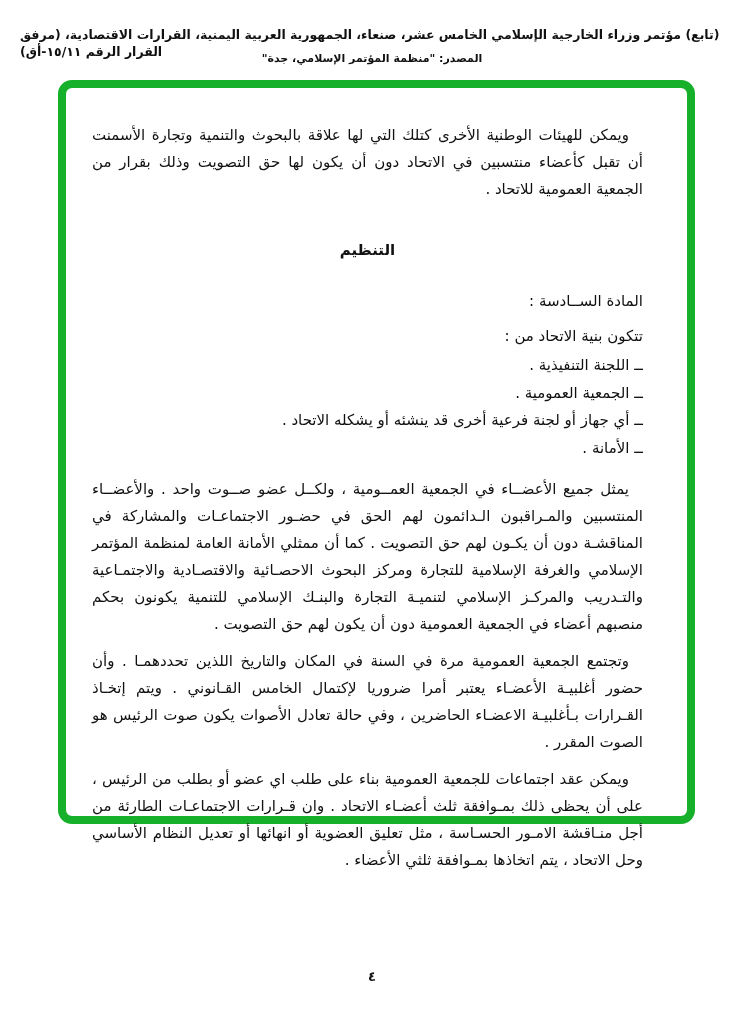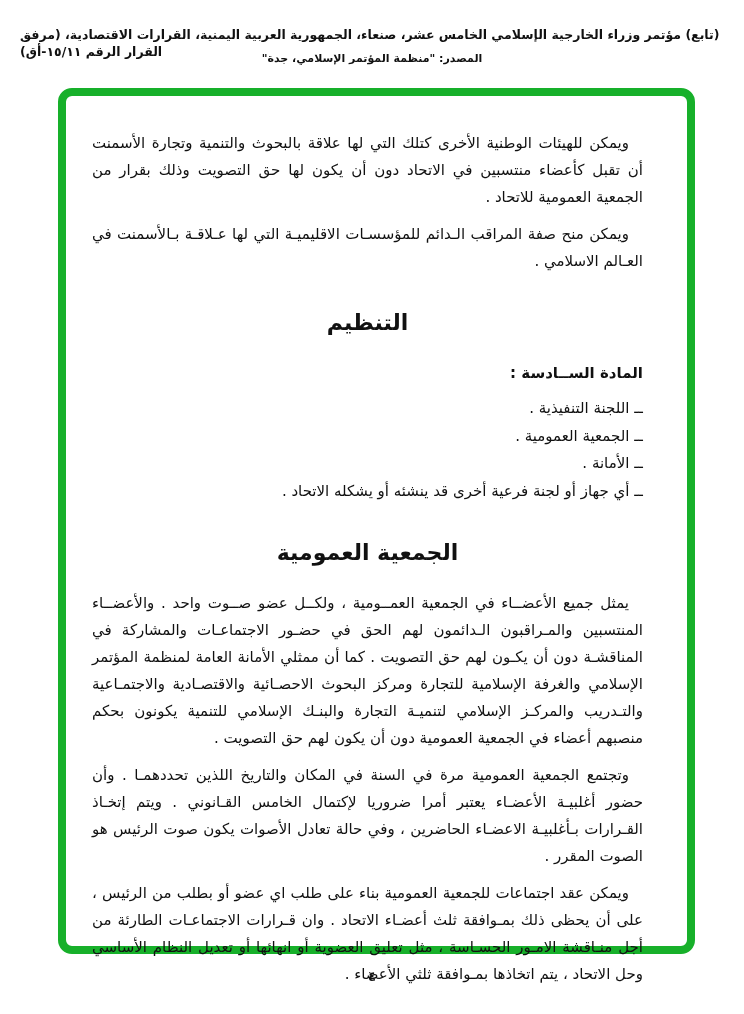--- a/index.html
+++ b/index.html
@@ -34,23 +34,23 @@
     top: 52px;
     right: 20px;
     left: 20px;
     text-align: center;
     font-weight: bold;
     font-size: 11px;
   }
   .frame {
     position: absolute;
     left: 58px;
-    top: 88px;
+    top: 80px;
     width: 637px;
-    height: 866px;
+    height: 744px;
     box-sizing: border-box;
     border-style: solid;
     border-width: 8px;
     border-radius: 14px;
     background: #ffffff;
   }
   .content {
     position: absolute;
     top: 34px;
     right: 44px;
@@ -61,26 +61,26 @@
     text-justify: inter-word;
   }
   .para {
     margin: 0 0 10px 0;
     text-indent: 14px;
   }
   .para.tight { margin-bottom: 4px; }
   .heading {
     text-align: center;
     font-weight: bold;
-    font-size: 22px;
+    font-size: 15px;
     margin: 34px 0 24px 0;
     text-indent: 0;
   }
   .article-label {
-    font-weight: bold;
+    font-weight: normal;
     margin: 12px 0 8px 0;
   }
   .intro-line {
     margin: 0 0 2px 0;
   }
   .structure-list {
     list-style: none;
     margin: 0 0 14px 0;
     padding: 0;
   }
@@ -104,35 +104,34 @@
 
   <div class="doc-header">(تابع) مؤتمر وزراء الخارجية الإسلامي الخامس عشر، صنعاء، الجمهورية العربية اليمنية، القرارات الاقتصادية، (مرفق القرار الرقم ١٥/١١-أق)</div>
 
   <div class="doc-source">المصدر:  "منظمة المؤتمر الإسلامي، جدة"</div>
 
   <div class="frame" id="green-frame" style="border-color: rgb(23, 176, 42);">
     <div class="content">
 
       <p class="para">ويمكن للهيئات الوطنية الأخرى كتلك التي لها علاقة بالبحوث والتنمية وتجارة الأسمنت أن تقبل كأعضاء منتسبين في الاتحاد دون أن يكون لها حق التصويت وذلك بقرار من الجمعية العمومية للاتحاد .</p>
 
-      <p class="para tight">ويمكن منح صفة المراقب الـدائم للمؤسسـات الاقليميـة التي لها عـلاقـة بـالأسمنت في العـالم الاسلامي .</p>
 
       <h2 class="heading">التنظيم</h2>
 
       <p class="article-label">المادة الســادسة :</p>
 
+      <p class="intro-line">تتكون بنية الاتحاد من :</p>
 
       <ul class="structure-list">
         <li>ــ اللجنة التنفيذية .</li>
         <li>ــ الجمعية العمومية .</li>
+        <li>ــ أي جهاز أو لجنة فرعية أخرى قد ينشئه أو يشكله الاتحاد .</li>
         <li>ــ الأمانة .</li>
-        <li>ــ أي جهاز أو لجنة فرعية أخرى قد ينشئه أو يشكله الاتحاد .</li>
       </ul>
 
-      <h2 class="heading">الجمعية العمومية</h2>
 
 
       <p class="para">يمثل جميع الأعضــاء في الجمعية العمــومية ، ولكــل عضو صــوت واحد . والأعضــاء المنتسبين والمـراقبون الـدائمون لهم الحق في حضـور الاجتماعـات والمشاركة في المناقشـة دون أن يكـون لهم حق التصويت . كما أن ممثلي الأمانة العامة لمنظمة المؤتمر الإسلامي والغرفة الإسلامية للتجارة ومركز البحوث الاحصـائية والاقتصـادية والاجتمـاعية والتـدريب والمركـز الإسلامي لتنميـة التجارة والبنـك الإسلامي للتنمية يكونون بحكم منصبهم أعضاء في الجمعية العمومية دون أن يكون لهم حق التصويت .</p>
 
       <p class="para">وتجتمع الجمعية العمومية مرة في السنة في المكان والتاريخ اللذين تحددهمـا . وأن حضور أغلبيـة الأعضـاء يعتبر أمرا ضروريا لإكتمال الخامس القـانوني . ويتم إتخـاذ القـرارات بـأغلبيـة الاعضـاء الحاضرين ، وفي حالة تعادل الأصوات يكون صوت الرئيس هو الصوت المقرر .</p>
 
       <p class="para">ويمكن عقد اجتماعات للجمعية العمومية بناء على طلب اي عضو أو بطلب من الرئيس ، على أن يحظى ذلك بمـوافقة ثلث أعضـاء الاتحاد . وان قـرارات الاجتماعـات الطارئة من أجل منـاقشة الامـور الحسـاسة ، مثل تعليق العضوية أو انهائها أو تعديل النظام الأساسي وحل الاتحاد ، يتم اتخاذها بمـوافقة ثلثي الأعضاء .</p>
 
     </div>
   </div>

